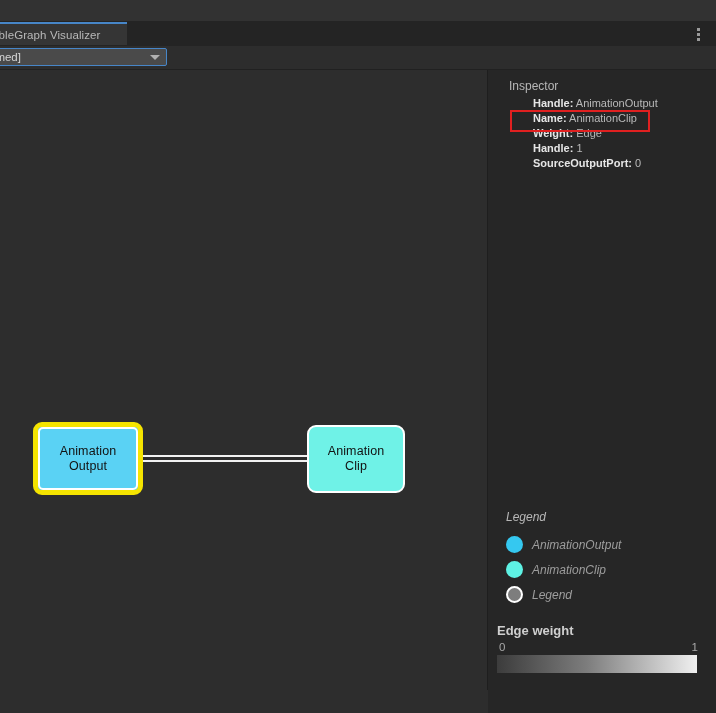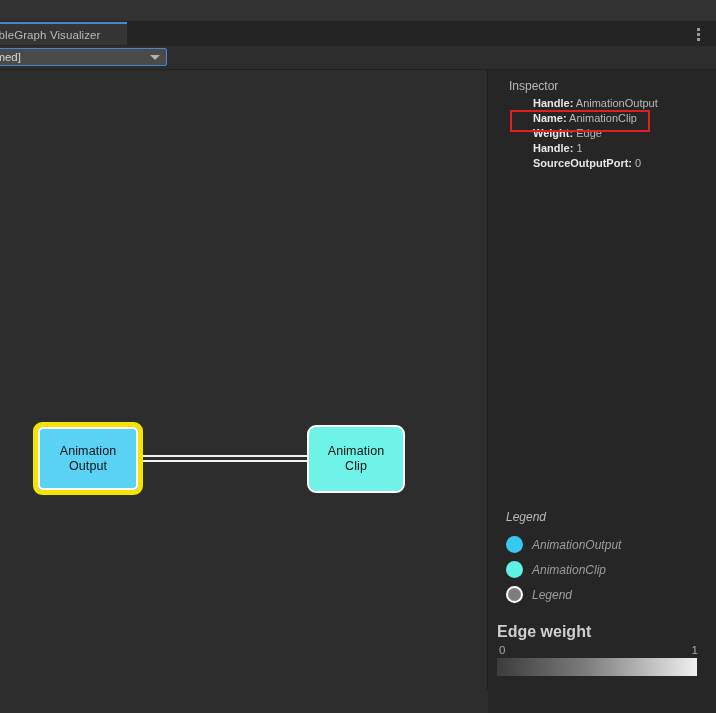--- a/index.html
+++ b/index.html
@@ -266,21 +266,21 @@
     color: #9d9d9d;
   }
 
   
   .edgeweight {
     position: absolute;
     left: 9px; top: 553px;
     width: 203px;
   }
   .edgeweight-title {
-    font-size: 16px;
+    font-size: 13px;
     color: #cfcfcf;
     font-weight: bold;
     margin-bottom: 3px;
   }
   .edgeweight-scale {
     display: flex;
     justify-content: space-between;
     font-size: 11.5px;
     color: #a8a8a8;
     padding: 0 2px 2px 2px;

